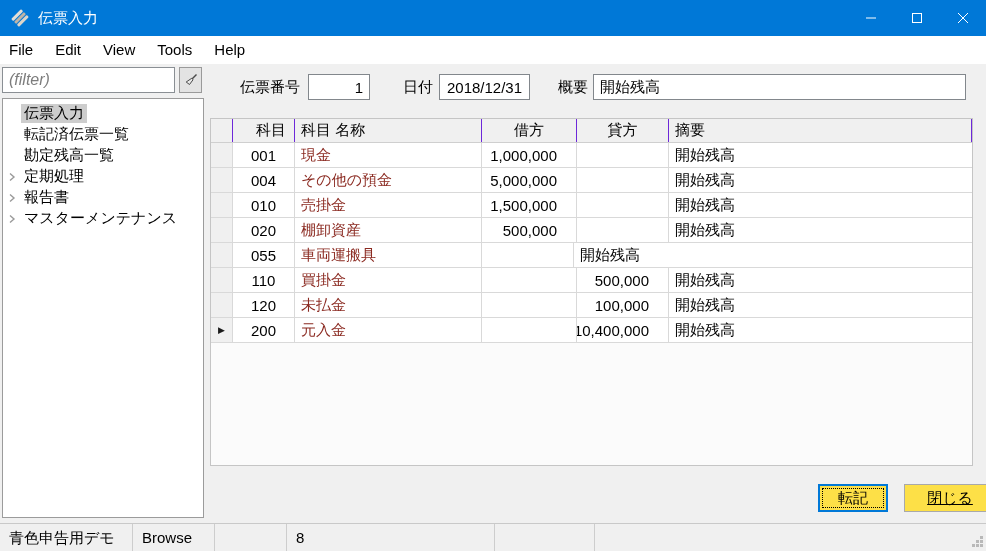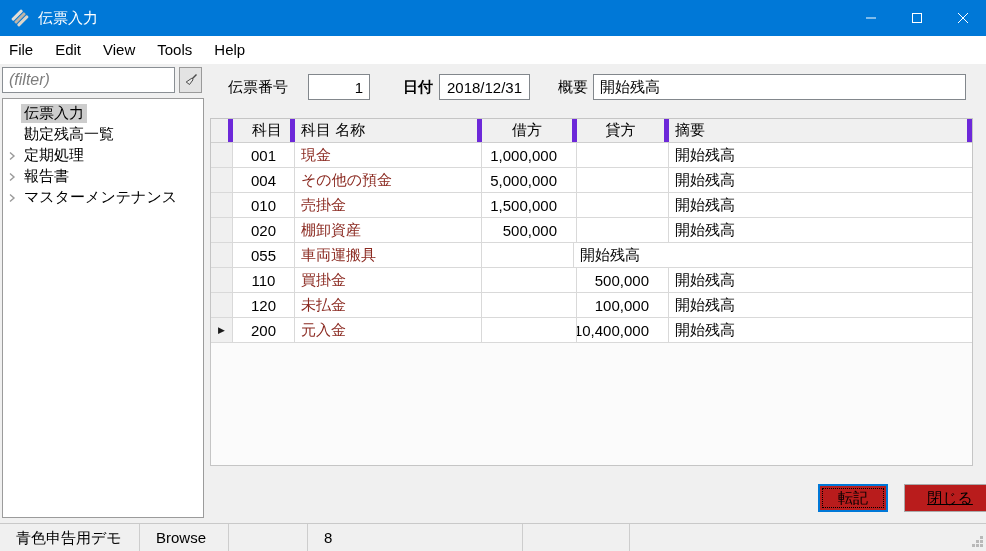--- a/index.html
+++ b/index.html
@@ -23,55 +23,55 @@
   .filter-input::placeholder { font-style:italic; color:#7d7d7d; }
   .filter-clear { position:absolute; left:179px; top:67px; width:23px; height:26px; background:#e3e3e3; border:1px solid #9a9a9a; display:flex; align-items:center; justify-content:center; }
   .tree { position:absolute; left:2px; top:98px; width:202px; height:420px; background:#fff; border:1px solid #9b9b9b; padding-top:4px; }
   .tree-item { height:21px; display:flex; align-items:center; font-size:15px; cursor:default; }
   .tree-item .chevron { width:18px; height:12px; flex:0 0 auto; display:flex; align-items:center; justify-content:center; }
   .tree-item .label { padding:0 3px; white-space:nowrap; }
   .tree-item.selected .label { background:#cdcdcd; }
 
   
   .form-label { position:absolute; top:74px; height:26px; line-height:26px; font-size:15px; white-space:nowrap; }
-  .lbl-no   { left:228px; }
-  .lbl-date { left:403px;font-weight:bold; }
+  .lbl-no   { left:240px; }
+  .lbl-date { left:403px; }
   .lbl-sum  { left:558px; }
   .form-input { position:absolute; top:74px; height:26px; border:1px solid #82878c; background:#fff; font-family:inherit; font-size:15px; padding:0 6px; }
   .inp-no   { left:308px; width:62px;  text-align:right; }
   .inp-date { left:439px; width:91px;  text-align:center; }
   .inp-sum  { left:593px; width:373px; text-align:left; }
 
   
   .grid { position:absolute; left:210px; top:118px; width:763px; height:348px; background:#fbfbfb; border:1px solid #c5c5c5; }
   .tbl-header { display:flex; height:24px; background:#f0f0f0; border-bottom:1px solid #cfcfcf; }
   .tbl-row { display:flex; height:25px; background:#fff; border-bottom:1px solid #d9d9d9; }
   .cell { border-right:1px solid #d9d9d9; display:flex; align-items:center; font-size:15px; overflow:hidden; white-space:nowrap; }
-  .tbl-header .cell { border-right:5px solid #6d28d9; }
+  .tbl-header .cell { border-right:1px solid #6d28d9; }
   .c0 { width:22px; flex:0 0 auto; justify-content:center; background:#f0f0f0; }
   .c1 { width:62px;  flex:0 0 auto; }
   .c2 { width:187px; flex:0 0 auto; padding-left:6px; }
   .c3 { width:95px;  flex:0 0 auto; }
   .c4 { width:92px;  flex:0 0 auto; }
   .c5 { flex:1 1 auto; padding-left:6px; border-right:none; }
   .tbl-header .c1 { justify-content:flex-end; padding-right:8px; }
   .tbl-header .c3, .tbl-header .c4 { justify-content:center; }
   .tbl-row .c1 { justify-content:center; }
   .tbl-row .c2 { color:var(--account-name-text,#8b2a21); }
   .tbl-row .c3, .tbl-row .c4 { justify-content:flex-end; padding-right:19px; }
   .row-marker { font-size:9px; color:#1a1a1a; }
 
   
-  .btn { position:absolute; top:484px; height:28px; background:#b91c1c; font-family:inherit; font-size:15px; display:flex; align-items:center; justify-content:center; }
+  .btn { position:absolute; top:484px; height:28px; background:#fde047; font-family:inherit; font-size:15px; display:flex; align-items:center; justify-content:center; }
   .btn-post { left:818px; width:70px; border:2px solid var(--accent,#0078d7); outline:1px dotted #000; outline-offset:-5px; }
   .btn-close { left:904px; width:92px; border:1px solid #a9a9a9;text-decoration:underline; }
 
   
   .statusbar { position:absolute; left:0; top:523px; width:986px; height:28px; background:#f0f0f0; border-top:1px solid #c9c9c9; display:flex; }
-  .status-cell { border-right:1px solid #cdcdcd; font-size:15px; line-height:27px; padding-left:9px; white-space:nowrap; overflow:hidden;margin-left:7px; }
+  .status-cell { border-right:1px solid #cdcdcd; font-size:15px; line-height:27px; padding-left:9px; white-space:nowrap; overflow:hidden; }
   .status-cell:nth-child(1){ width:133px; flex:0 0 auto; }
   .status-cell:nth-child(2){ width:82px;  flex:0 0 auto; }
   .status-cell:nth-child(3){ width:72px;  flex:0 0 auto; }
   .status-cell:nth-child(4){ width:208px; flex:0 0 auto; }
   .status-cell:nth-child(5){ width:100px; flex:0 0 auto; }
   .status-cell:nth-child(6){ flex:1 1 auto; border-right:none; }
   .grip { position:absolute; right:2px; bottom:3px; width:12px; height:12px; }
   .grip span { position:absolute; left:0; top:0; width:3px; height:3px; background:transparent;
     box-shadow: 8px 0 #b9b9b9, 4px 4px #b9b9b9, 8px 4px #b9b9b9, 0 8px #b9b9b9, 4px 8px #b9b9b9, 8px 8px #b9b9b9; }
 </style>
@@ -124,20 +124,28 @@
   <div class="tree">
   <div class="tree-item selected">
     <span class="chevron" style="visibility: hidden;">
       <svg width="10" height="10" viewBox="0 0 10 10">
             <path d="M3 1.5 L7 5 L3 8.5" fill="none" stroke="#9a9a9a" stroke-width="1.4"></path>
           </svg>
     </span>
     <span class="label">伝票入力</span>
   </div>
 
+  <div class="tree-item">
+    <span class="chevron" style="visibility: hidden;">
+      <svg width="10" height="10" viewBox="0 0 10 10">
+            <path d="M3 1.5 L7 5 L3 8.5" fill="none" stroke="#9a9a9a" stroke-width="1.4"></path>
+          </svg>
+    </span>
+    <span class="label">転記済伝票一覧</span>
+  </div>
 
   <div class="tree-item">
     <span class="chevron" style="visibility: hidden;">
       <svg width="10" height="10" viewBox="0 0 10 10">
             <path d="M3 1.5 L7 5 L3 8.5" fill="none" stroke="#9a9a9a" stroke-width="1.4"></path>
           </svg>
     </span>
     <span class="label">勘定残高一覧</span>
   </div>
 

